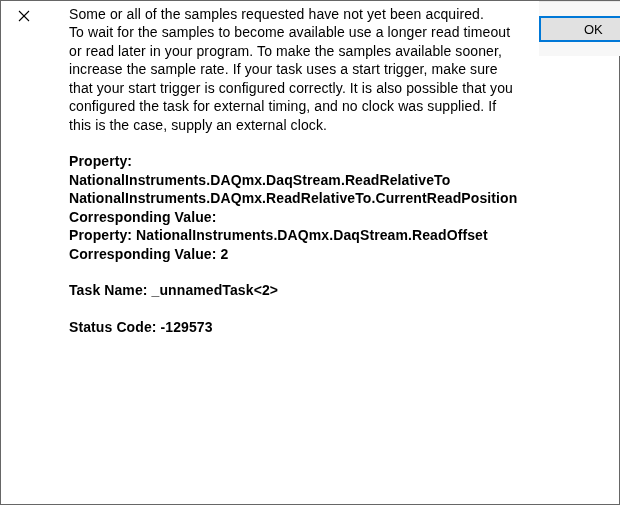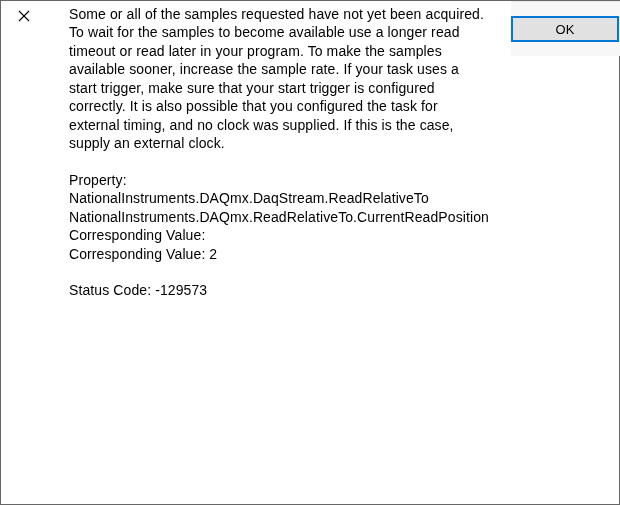--- a/index.html
+++ b/index.html
@@ -46,20 +46,21 @@
     padding: 4px 22px 0 22px;
     line-height: 1.32;
     letter-spacing: 0.1px;
   }
   .content p {
     margin: 0 0 18px 0;
     white-space: pre-line;
   }
   .content .block {
     margin: 0 0 18px 0;
+    font-weight: bold;
   }
   .content .line {
     display: block;
   }
   .button-row {
     height: 54px;
     border-top: 1px solid #e8e8e8;
     background: #f7f7f7;
     display: flex;
     justify-content: flex-end;
@@ -93,23 +94,27 @@
 
   <div class="content">
 
     <p>Some or all of the samples requested have not yet been acquired.
 To wait for the samples to become available use a longer read timeout or read later in your program. To make the samples available sooner, increase the sample rate. If your task uses a start trigger,  make sure that your start trigger is configured correctly. It is also possible that you configured the task for external timing, and no clock was supplied. If this is the case, supply an external clock.</p>
 
     <div class="block">
       <span class="line">Property: NationalInstruments.DAQmx.DaqStream.ReadRelativeTo</span>
       <span class="line">NationalInstruments.DAQmx.ReadRelativeTo.CurrentReadPosition</span>
       <span class="line">Corresponding Value:</span>
+      <span class="line">Property: NationalInstruments.DAQmx.DaqStream.ReadOffset</span>
       <span class="line">Corresponding Value: 2</span>
     </div>
 
+    <div class="block">
+      <span class="line">Task Name: _unnamedTask&lt;2&gt;</span>
+    </div>
 
     <div class="block">
       <span class="line">Status Code: -129573</span>
     </div>
 
   </div>
 
   <div class="button-row">
     <button class="ok">OK</button>
   </div>

